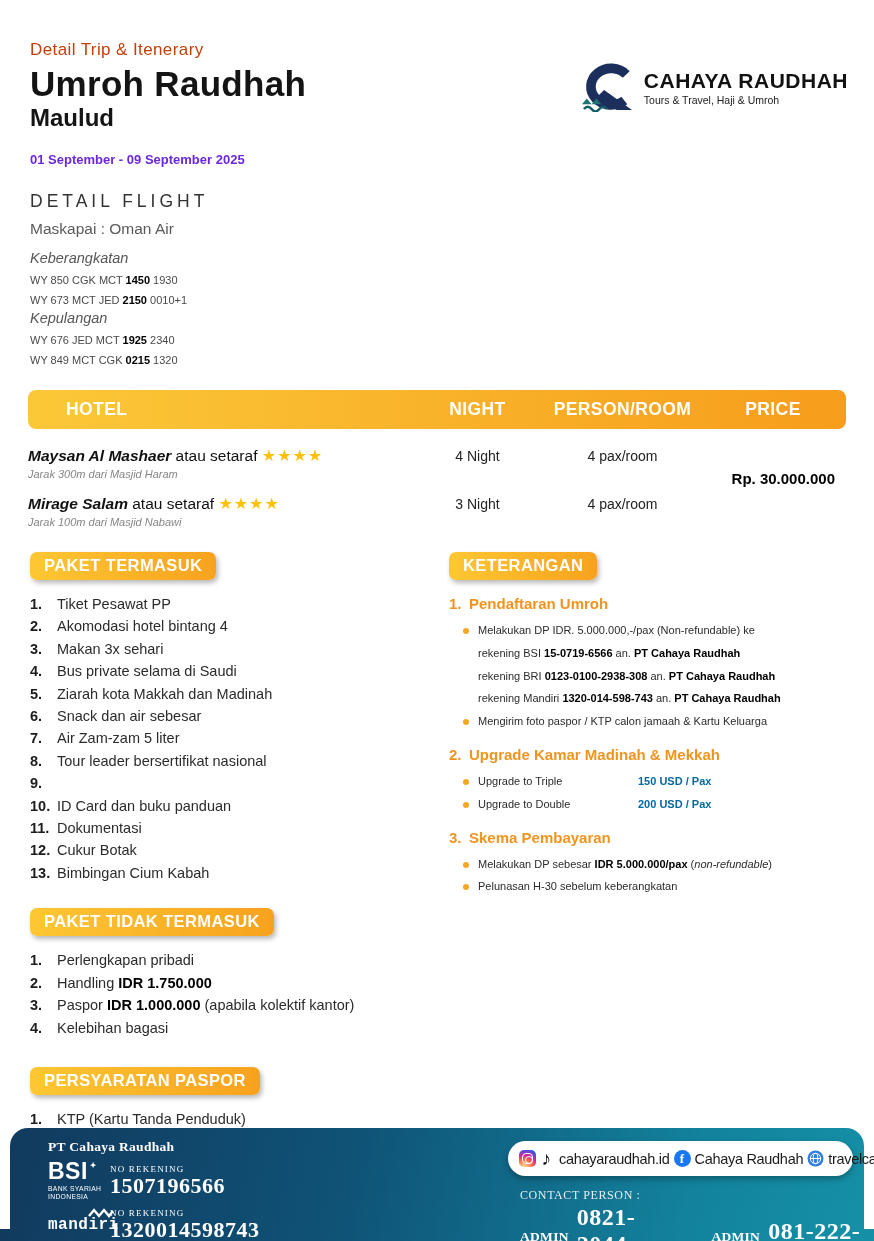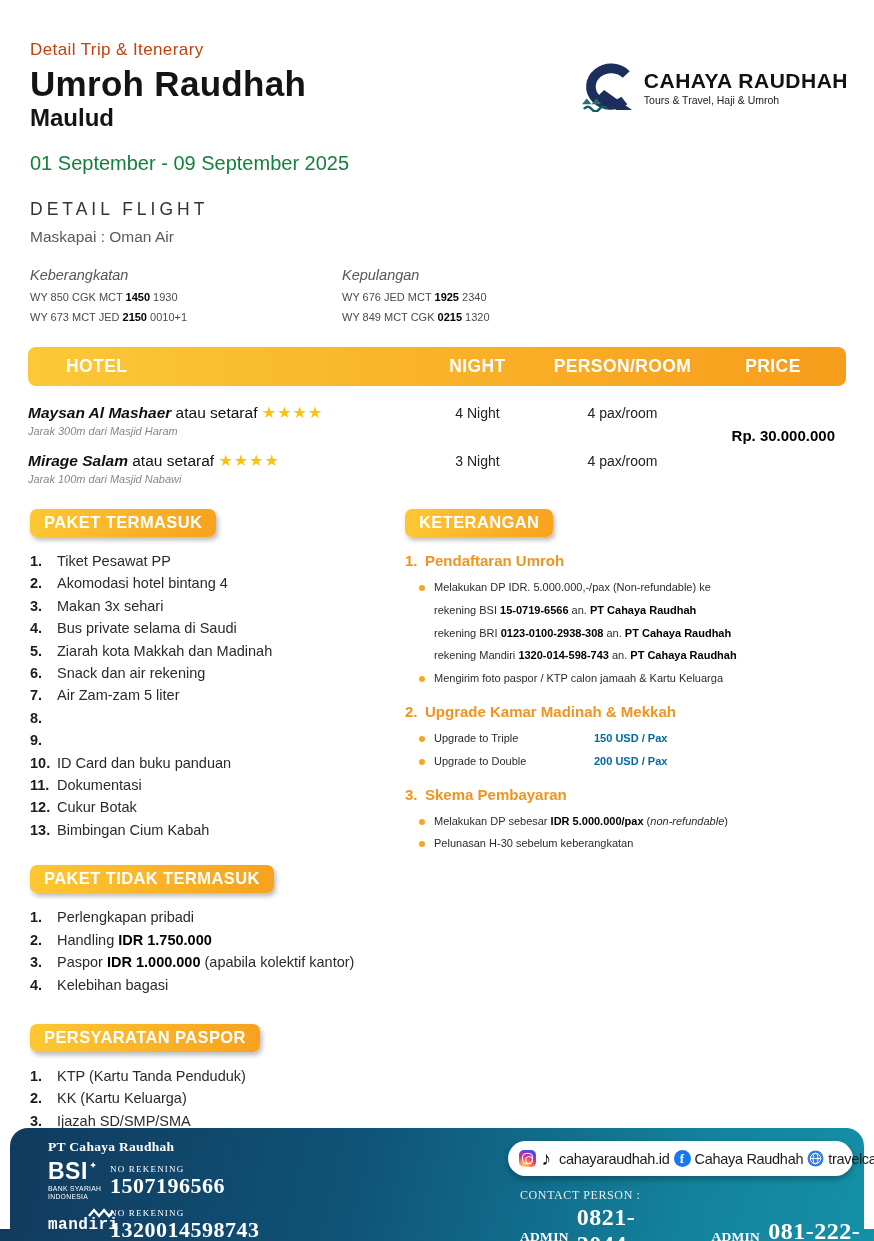--- a/index.html
+++ b/index.html
@@ -8,30 +8,30 @@
     width:874px; height:1241px; position:relative; background:#ffffff;
     font-family:"Liberation Sans", sans-serif; color:#2e2e2e; overflow:hidden;
     margin:0 auto;
   }
   .content { padding:40px 28px 0 30px; }
 
   
   .subtitle { font-size:17px; color:#c2410c; letter-spacing:.4px; }
   .title { font-size:35px; font-weight:800; color:#141414; margin-top:6px; line-height:1.0; letter-spacing:.3px;}
   .title2 { font-size:24px; font-weight:800; color:#141414; margin-top:3px; }
-  .daterange { font-size:20px; color:#15803d; margin-top:20px; }
+  .daterange { font-size:13px; color:#6d28d9; margin-top:20px;font-weight:bold; }
 
   .logo { position:absolute; top:62px; right:26px; display:flex; align-items:center; gap:8px; }
   .logo-text .name { font-size:21px; font-weight:800; color:#121212; letter-spacing:.5px; }
   .logo-text .tagline { font-size:10.5px; color:#222; margin-top:1px; }
 
   
   .flight-heading { margin-top:24px; font-size:17.5px; letter-spacing:4px; color:#333; font-weight:500; }
   .airline { font-size:15.5px; color:#5a5a5a; margin-top:8px; }
-  .flight-cols { display:flex; margin-top:21px; }
+  .flight-cols { display:flex; margin-top:12px;flex-direction:column; }
   .flight-col1 { width:312px; }
   .flight-label { font-style:italic; font-size:14.5px; color:#565656; margin-bottom:4px; }
   .flight-row { font-size:11px; color:#4a4a4a; line-height:20px; }
   .flight-row b { color:#000; }
 
   
   .table { margin-top:20px; margin-left:-2px; width:818px; }
   .table-head {
     display:grid; grid-template-columns:382px 135px 155px 146px;
     background:linear-gradient(to right,#fbc838,#f79d1c);
@@ -51,21 +51,21 @@
 
   
   .badge {
     display:inline-block; padding:4px 14px 5px 14px; border-radius:7px;
     background:linear-gradient(to right,#fdc733,#f7a21e);
     color:#fff; font-weight:700; font-size:16.5px; letter-spacing:.4px;
     box-shadow:2px 3px 5px rgba(0,0,0,.28);
   }
 
   
-  .cols { display:flex; margin-top:24px; }
+  .cols { display:flex; margin-top:24px;gap:44px; }
   .col-left { width:374px; }
   .col-right { flex:1; padding-left:1px; }
 
   .numlist { margin-top:13px; }
   .numlist .item { display:flex; line-height:22.4px; font-size:14.5px; color:#2b2b2b; }
   .numlist .num { font-weight:700; width:27px; flex:none; color:#1c1c1c; }
   .numlist b { color:#000; }
 
   .sec { margin-top:24px; }
 
@@ -208,28 +208,29 @@
           <div class="item">
               <span class="num">4.</span>
               <span>Bus private selama di Saudi</span>
             </div>
           <div class="item">
               <span class="num">5.</span>
               <span>Ziarah kota Makkah dan Madinah</span>
             </div>
           <div class="item">
               <span class="num">6.</span>
-              <span>Snack dan air rekening</span>
+              <span>Snack dan air sebesar</span>
             </div>
           <div class="item">
               <span class="num">7.</span>
               <span>Air Zam-zam 5 liter</span>
             </div>
           <div class="item">
               <span class="num">8.</span>
+              <span>Tour leader bersertifikat nasional</span>
             </div>
           <div class="item">
               <span class="num">9.</span>
             </div>
           <div class="item">
               <span class="num">10.</span>
               <span>ID Card dan buku panduan</span>
             </div>
           <div class="item">
               <span class="num">11.</span>

